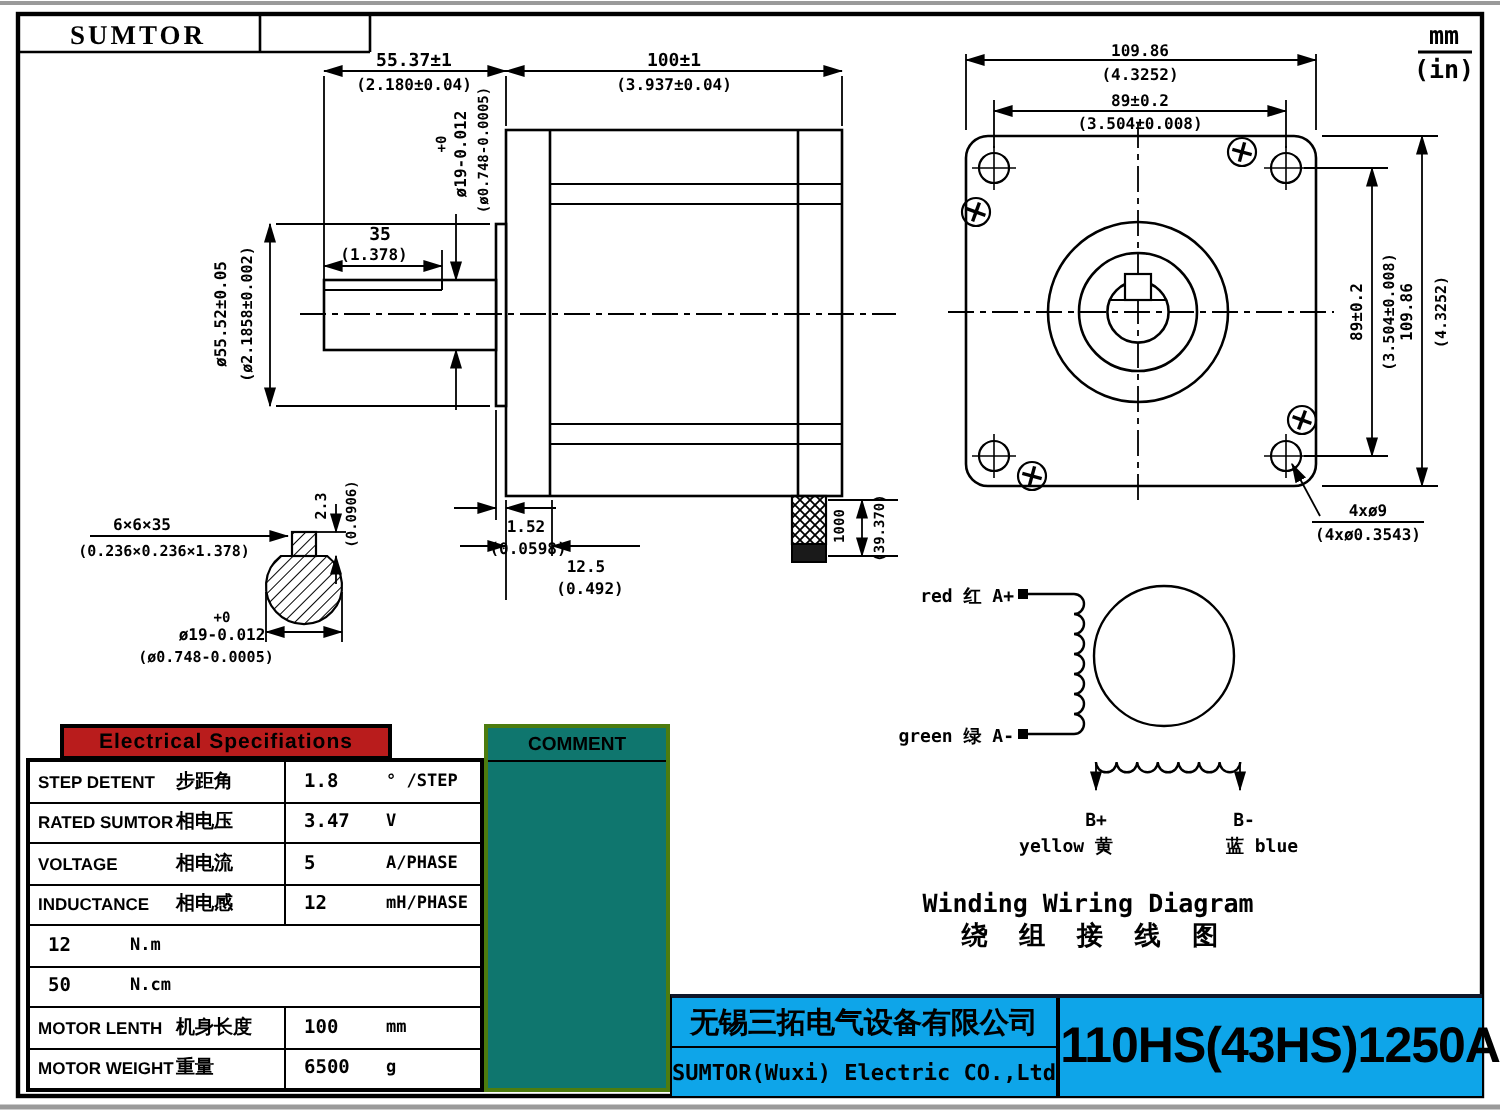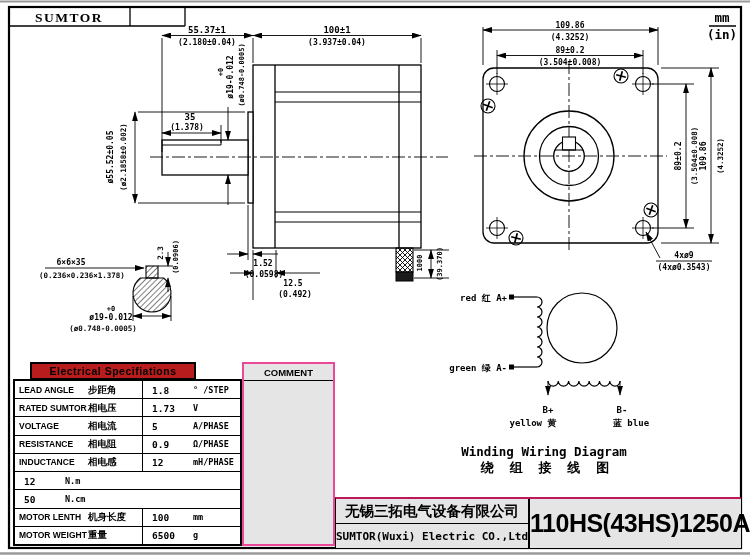--- a/index.html
+++ b/index.html
@@ -25,26 +25,26 @@
   .scl{width:127px;border-right:1px solid #000;position:relative;}
   .scr{flex:1;position:relative;}
   .sen{position:absolute;left:4px;top:50%;transform:translateY(-50%);
        font:bold 8.5px "Liberation Sans",sans-serif;white-space:nowrap;}
   .scn{position:absolute;left:73px;top:50%;transform:translateY(-50%);
        font:bold 9.5px "Liberation Sans",sans-serif;white-space:nowrap;}
   .sval{position:absolute;left:9px;top:50%;transform:translateY(-50%);
        font:bold 9.5px "DejaVu Sans Mono",monospace;white-space:nowrap;}
   .sunit{position:absolute;left:50px;top:50%;transform:translateY(-50%);
        font:bold 8.5px "DejaVu Sans Mono",monospace;white-space:nowrap;}
-  #comment-box{left:242px;top:362px;width:93px;height:184px;border:2px solid #ec4899;background:#e5e5e5;}
+  #comment-box{left:242px;top:362px;width:93px;height:184px;border:2px solid #4d7c0f;background:#0f766e;}
   #comment-hd{height:16px;border-bottom:1.5px solid #000;display:flex;align-items:center;
     justify-content:center;font:bold 9.5px "Liberation Sans",sans-serif;}
   
-  #title-block{left:335px;top:497px;width:406px;height:51px;border-top:2px solid #be185d;
-    border-left:1.5px solid #000;display:flex;background:#e5e5e5;}
+  #title-block{left:335px;top:497px;width:406px;height:51px;border-top:2px solid #0f172a;
+    border-left:1.5px solid #000;display:flex;background:#0ea5e9;}
   #tb-left{width:202px;display:flex;flex-direction:column;border-right:2px solid #000;}
   #tb-cn{flex:1;display:flex;align-items:center;justify-content:center;
     font:bold 14.5px "Liberation Sans",sans-serif;border-bottom:1.5px solid #000;white-space:nowrap;}
   #tb-en{flex:1;display:flex;align-items:center;justify-content:center;
     font:bold 11px "DejaVu Sans Mono",monospace;white-space:nowrap;}
   #tb-model{flex:1;display:flex;align-items:center;justify-content:center;
     font:bold 25px "Liberation Sans",sans-serif;letter-spacing:-.5px;white-space:nowrap;}
 </style>
 </head>
 <body>
@@ -270,56 +270,46 @@
   <text class="wirelbl" x="622" y="413" text-anchor="middle">B-</text>
   <text class="wirelbl" x="631" y="426" text-anchor="middle">蓝 blue</text>
   <text class="wtitle" x="544" y="456" text-anchor="middle">Winding Wiring Diagram</text>
   <text class="wtitle2" x="547" y="472" text-anchor="middle">绕 组 接 线 图</text>
 </svg>
 
 <div class="abs" id="spec-title">Electrical Specifiations</div>
 <div class="abs" id="spec-rows">
   <div class="srow">
         <div class="scl">
-          <span class="sen">LEAD ANGLE</span>
+          <span class="sen">STEP DETENT</span>
           <span class="scn">步距角</span>
         </div>
         <div class="scr">
           <span class="sval">1.8</span>
           <span class="sunit">° /STEP</span>
         </div>
       </div>
   <div class="srow">
         <div class="scl">
           <span class="sen">RATED SUMTOR</span>
           <span class="scn">相电压</span>
         </div>
         <div class="scr">
-          <span class="sval">1.73</span>
+          <span class="sval">3.47</span>
           <span class="sunit">V</span>
         </div>
       </div>
   <div class="srow">
         <div class="scl">
           <span class="sen">VOLTAGE</span>
           <span class="scn">相电流</span>
         </div>
         <div class="scr">
           <span class="sval">5</span>
           <span class="sunit">A/PHASE</span>
-        </div>
-      </div>
-  <div class="srow">
-        <div class="scl">
-          <span class="sen">RESISTANCE</span>
-          <span class="scn">相电阻</span>
-        </div>
-        <div class="scr">
-          <span class="sval">0.9</span>
-          <span class="sunit">Ω/PHASE</span>
         </div>
       </div>
   <div class="srow">
         <div class="scl">
           <span class="sen">INDUCTANCE</span>
           <span class="scn">相电感</span>
         </div>
         <div class="scr">
           <span class="sval">12</span>
           <span class="sunit">mH/PHASE</span>

